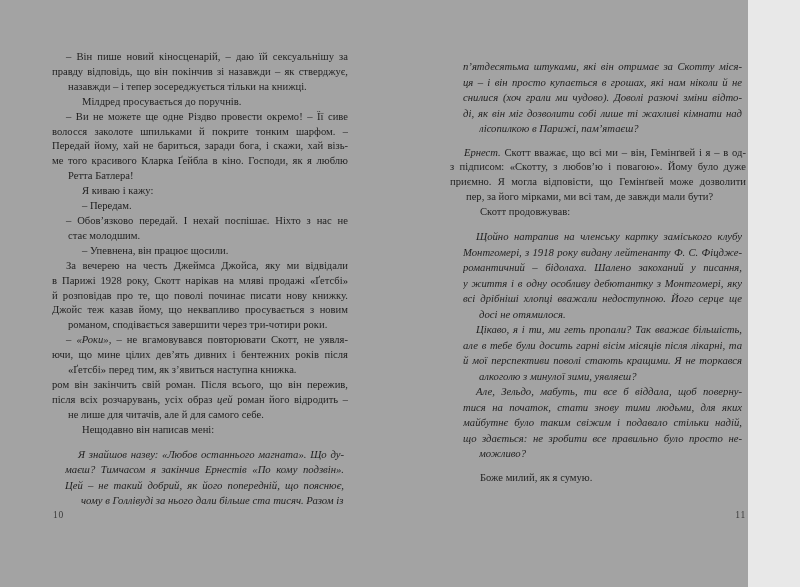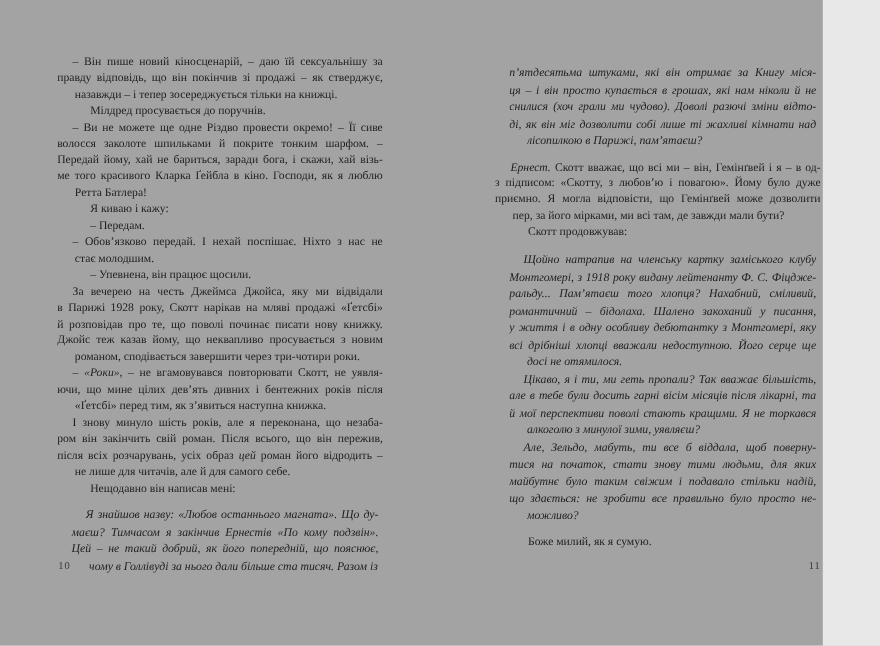--- a/index.html
+++ b/index.html
@@ -51,21 +51,21 @@
   #page-number-right { left: 450px; width: 296px; text-align: right; }
 </style>
 </head>
 <body>
 
 <div id="spread">
   <div id="page-left" class="page-column">
       <div class="block body">
         <div class="para">
           <div class="line first">– Він пише новий кіносценарій, – даю їй сексуальнішу за</div>
-          <div class="line">правду відповідь, що він покінчив зі продажі – як стверджує,</div>
+          <div class="line">правду відповідь, що він покінчив зі назавжди – як стверджує,</div>
           <div class="line last">назавжди – і тепер зосереджується тільки на книжці.</div>
         </div>
         <div class="para">
           <div class="line last first">Мілдред просувається до поручнів.</div>
         </div>
         <div class="para">
           <div class="line first">– Ви не можете ще одне Різдво провести окремо! – Її сиве</div>
           <div class="line">волосся заколоте шпильками й покрите тонким шарфом. –</div>
           <div class="line">Передай йому, хай не бариться, заради бога, і скажи, хай візь-</div>
           <div class="line">ме того красивого Кларка Ґейбла в кіно. Господи, як я люблю</div>
@@ -90,42 +90,41 @@
           <div class="line">й розповідав про те, що поволі починає писати нову книжку.</div>
           <div class="line">Джойс теж казав йому, що неквапливо просувається з новим</div>
           <div class="line last">романом, сподівається завершити через три-чотири роки.</div>
         </div>
         <div class="para">
           <div class="line first">– <i>«Роки»</i>, – не вгамовувався повторювати Скотт, не уявля-</div>
           <div class="line">ючи, що мине цілих дев’ять дивних і бентежних років після</div>
           <div class="line last">«Ґетсбі» перед тим, як з’явиться наступна книжка.</div>
         </div>
         <div class="para">
-          <div class="line first">І знову минуло шість років, але я переконана, що незаба-</div>
           <div class="line">ром він закінчить свій роман. Після всього, що він пережив,</div>
           <div class="line">після всіх розчарувань, усіх образ<i> цей </i>роман його відродить –</div>
           <div class="line last">не лише для читачів, але й для самого себе.</div>
         </div>
         <div class="para">
           <div class="line last first">Нещодавно він написав мені:</div>
         </div>
       </div>
       <div class="block letter">
         <div class="para">
           <div class="line first">Я знайшов назву: «Любов останнього магната». Що ду-</div>
           <div class="line">маєш? Тимчасом я закінчив Ернестів «По кому подзвін».</div>
           <div class="line">Цей – не такий добрий, як його попередній, що пояснює,</div>
           <div class="line last">чому в Голлівуді за нього дали більше ста тисяч. Разом із</div>
         </div>
       </div>
     </div>
   <div id="page-right" class="page-column">
       <div class="block letter">
         <div class="para">
-          <div class="line">п’ятдесятьма штуками, які він отримає за Книгу міся-</div>
+          <div class="line">п’ятдесятьма штуками, які він отримає за Скотту міся-</div>
           <div class="line">ця – і він просто купається в грошах, які нам ніколи й не</div>
           <div class="line">снилися (хоч грали ми чудово). Доволі разючі зміни відто-</div>
           <div class="line">ді, як він міг дозволити собі лише ті жахливі кімнати над</div>
           <div class="line last">лісопилкою в Парижі, пам’ятаєш?</div>
         </div>
       </div>
       <div class="block body">
         <div class="para">
           <div class="line first"><i>Ернест.</i> Скотт вважає, що всі ми – він, Гемінґвей і я – в од-</div>
           <div class="line">з підписом: «Скотту, з любов’ю і повагою». Йому було дуже</div>
@@ -133,21 +132,20 @@
           <div class="line last">пер, за його мірками, ми всі там, де завжди мали бути?</div>
         </div>
         <div class="para">
           <div class="line last first">Скотт продовжував:</div>
         </div>
       </div>
       <div class="block letter">
         <div class="para">
           <div class="line first">Щойно натрапив на членську картку заміського клубу</div>
           <div class="line">Монтгомері, з 1918 року видану лейтенанту Ф. С. Фіцдже-</div>
-          <div class="line">ральду... Пам’ятаєш того хлопця? Нахабний, сміливий,</div>
           <div class="line">романтичний – бідолаха. Шалено закоханий у писання,</div>
           <div class="line">у життя і в одну особливу дебютантку з Монтгомері, яку</div>
           <div class="line">всі дрібніші хлопці вважали недоступною. Його серце ще</div>
           <div class="line last">досі не отямилося.</div>
         </div>
         <div class="para">
           <div class="line first">Цікаво, я і ти, ми геть пропали? Так вважає більшість,</div>
           <div class="line">але в тебе були досить гарні вісім місяців після лікарні, та</div>
           <div class="line">й мої перспективи поволі стають кращими. Я не торкався</div>
           <div class="line last">алкоголю з минулої зими, уявляєш?</div>

